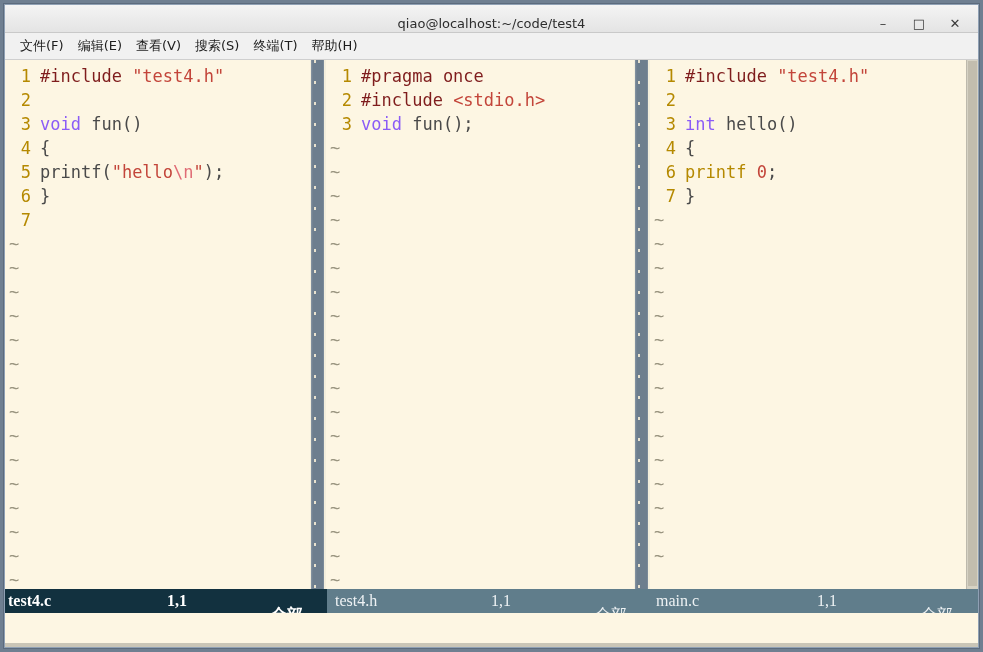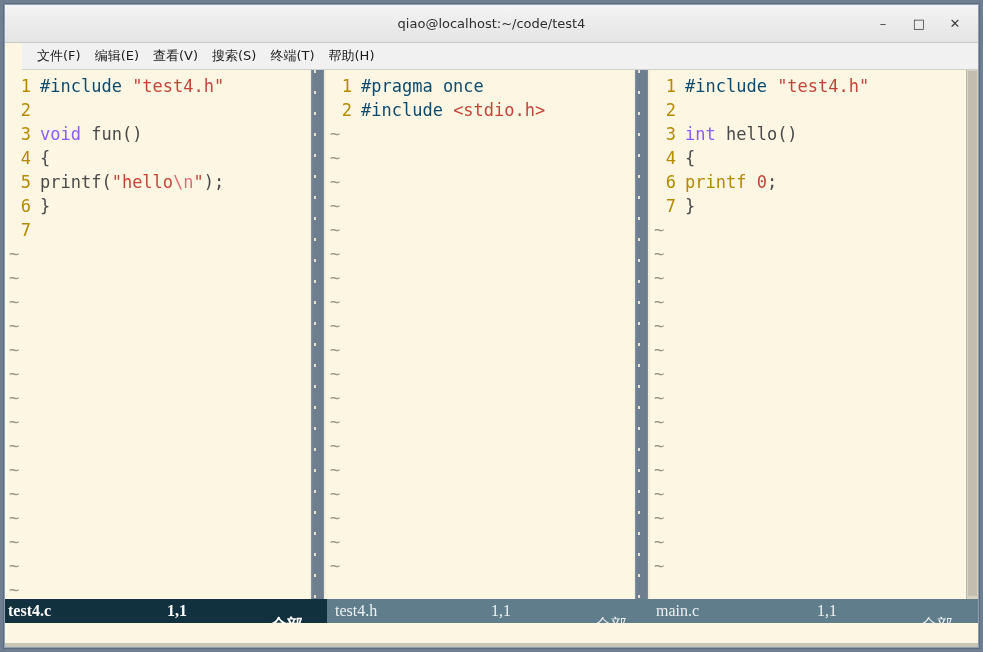--- a/index.html
+++ b/index.html
@@ -14,21 +14,21 @@
     left: 4px; top: 4px;
     width: 975px; height: 644px;
     background: #fdf6e3;
     border: 1px solid #8fa0b4;
     display: flex;
     flex-direction: column;
     box-shadow: 0 0 0 1px #5c6b7d;
   }
   
   #titlebar {
-    height: 38px;
+    height: 28px;
     background: linear-gradient(to bottom, #f4f4f4 0%, #ebebeb 55%, #e4e4e4 100%);
     border-bottom: 1px solid #c9c9c9;
     position: relative;
     flex: 0 0 auto;
   }
   #title-text {
     position: absolute;
     left: 0; right: 0; top: 0;
     line-height: 38px;
     text-align: center;
@@ -51,21 +51,20 @@
   #btn-close { right: 14px; }
   
   #menubar {
     height: 27px;
     background: #f1f1f1;
     border-bottom: 1px solid #cfcfcf;
     display: flex;
     align-items: center;
     padding-left: 8px;
     flex: 0 0 auto;
-    margin-left: 17px;
   }
   .menu-item {
     font-size: 13px;
     color: #1c1c1c;
     padding: 2px 7px;
     font-family: "DejaVu Sans", sans-serif;
     cursor: default;
     white-space: nowrap;
   }
   
@@ -108,21 +107,21 @@
     margin-right: 9px;
   }
   .tilde {
     height: 24px;
     line-height: 24px;
     font-size: 17px;
     color: #9a9580;
     font-family: "DejaVu Sans Mono", monospace;
     padding-left: 4px;
   }
-  .tok-pre   { color: #0c4a6e; }
+  .tok-pre   { color: #7f1d1d; }
   .tok-str   { color: #c3453a; }
   .tok-esc   { color: #e06c75; }
   .tok-type  { color: #8b5cf6; }
   .tok-kw    { color: #b58900; }
   .tok-num   { color: #c3453a; }
   .tok-plain { color: #4a4a4a; }
   
   .vsplit {
     width: 16px;
     height: 529px;
@@ -250,20 +249,21 @@
             <div class="tilde">~</div>
             <div class="tilde">~</div>
             <div class="tilde">~</div>
           </div>
       </div>
       <div class="vsplit"></div>
       <div class="pane" id="pane1" style="width:308px">
         <div class="pane-content" id="pane1-body">
             <div class="codeline"><span class="lnum">1</span><span class="tok-pre">#pragma once</span></div>
             <div class="codeline"><span class="lnum">2</span><span class="tok-pre">#include </span><span class="tok-str">&lt;stdio.h&gt;</span></div>
+            <div class="codeline"><span class="lnum">3</span><span class="tok-type">void</span><span class="tok-plain"> fun();</span></div>
             <div class="tilde">~</div>
             <div class="tilde">~</div>
             <div class="tilde">~</div>
             <div class="tilde">~</div>
             <div class="tilde">~</div>
             <div class="tilde">~</div>
             <div class="tilde">~</div>
             <div class="tilde">~</div>
             <div class="tilde">~</div>
             <div class="tilde">~</div>

